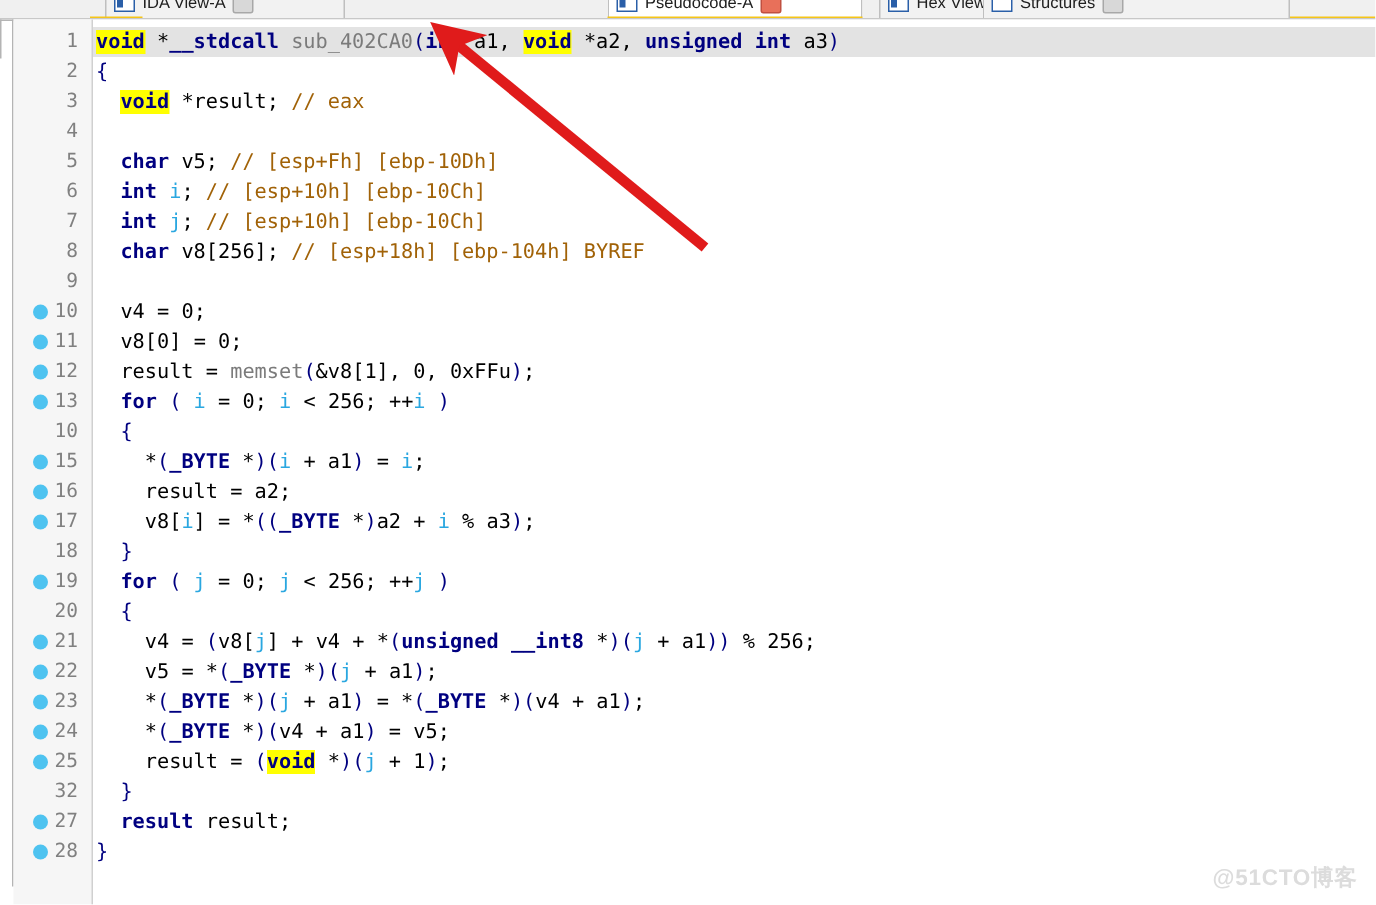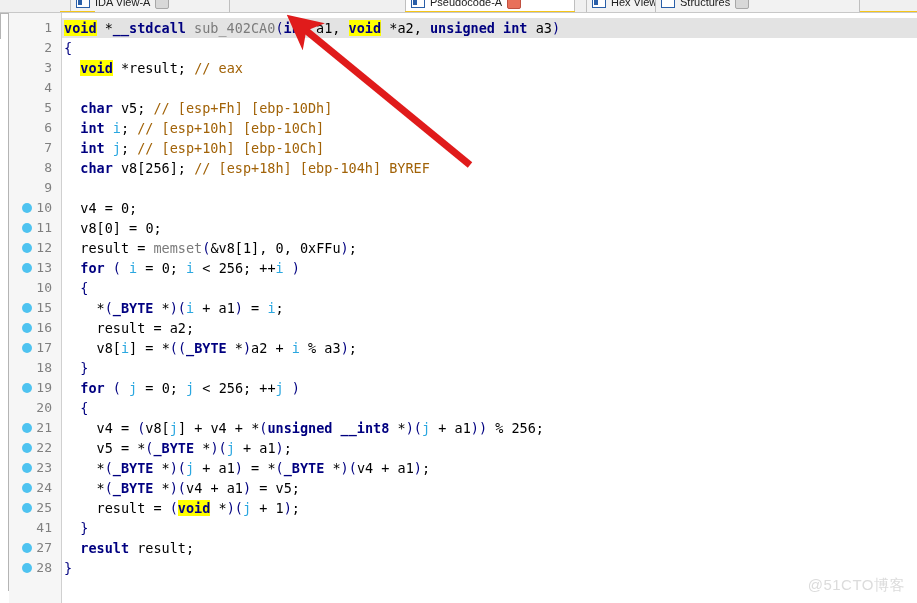--- a/index.html
+++ b/index.html
@@ -180,20 +180,21 @@
 
   
   #watermark {
     position: absolute;
     right: 12px;
     bottom: 8px;
     font-family: "Liberation Sans", sans-serif;
     font-size: 15px;
     color: #dcdcdc;
     letter-spacing: 0.5px;
+    font-weight: bold;
   }
 </style>
 </head>
 <body>
 
 <div id="tabbar">
     <div class="tab" style="left: 70px; width: 160px;">
       <span class="tab-ico"></span>
       <span class="tab-lbl">IDA View-A</span>
       <span class="tab-close"></span>
@@ -242,21 +243,21 @@
       <div class="row" style="top: 305px;"><div class="bp"></div><div class="lnum">16</div><div class="code">    <span class="var">result</span> <span class="plain">=</span> <span class="var">a2</span><span class="plain">;</span></div></div>
       <div class="row" style="top: 325px;"><div class="bp"></div><div class="lnum">17</div><div class="code">    <span class="var">v8</span><span class="plain">[</span><span class="loopv">i</span><span class="plain">]</span> <span class="plain">=</span> <span class="plain">*</span><span class="punct">(</span><span class="punct">(</span><span class="kw">_BYTE</span> <span class="plain">*</span><span class="punct">)</span><span class="var">a2</span> <span class="plain">+</span> <span class="loopv">i</span> <span class="plain">%</span> <span class="var">a3</span><span class="punct">)</span><span class="plain">;</span></div></div>
       <div class="row" style="top: 345px;"><div class="lnum">18</div><div class="code">  <span class="punct">}</span></div></div>
       <div class="row" style="top: 365px;"><div class="bp"></div><div class="lnum">19</div><div class="code">  <span class="kw">for</span> <span class="punct">(</span> <span class="loopv">j</span> <span class="plain">=</span> <span class="num">0</span><span class="plain">;</span> <span class="loopv">j</span> <span class="plain">&lt;</span> <span class="num">256</span><span class="plain">;</span> <span class="plain">+</span><span class="plain">+</span><span class="loopv">j</span> <span class="punct">)</span></div></div>
       <div class="row" style="top: 385px;"><div class="lnum">20</div><div class="code">  <span class="punct">{</span></div></div>
       <div class="row" style="top: 405px;"><div class="bp"></div><div class="lnum">21</div><div class="code">    <span class="var">v4</span> <span class="plain">=</span> <span class="punct">(</span><span class="var">v8</span><span class="plain">[</span><span class="loopv">j</span><span class="plain">]</span> <span class="plain">+</span> <span class="var">v4</span> <span class="plain">+</span> <span class="plain">*</span><span class="punct">(</span><span class="kw">unsigned</span> <span class="kw">__int8</span> <span class="plain">*</span><span class="punct">)</span><span class="punct">(</span><span class="loopv">j</span> <span class="plain">+</span> <span class="var">a1</span><span class="punct">)</span><span class="punct">)</span> <span class="plain">%</span> <span class="num">256</span><span class="plain">;</span></div></div>
       <div class="row" style="top: 425px;"><div class="bp"></div><div class="lnum">22</div><div class="code">    <span class="var">v5</span> <span class="plain">=</span> <span class="plain">*</span><span class="punct">(</span><span class="kw">_BYTE</span> <span class="plain">*</span><span class="punct">)</span><span class="punct">(</span><span class="loopv">j</span> <span class="plain">+</span> <span class="var">a1</span><span class="punct">)</span><span class="plain">;</span></div></div>
       <div class="row" style="top: 445px;"><div class="bp"></div><div class="lnum">23</div><div class="code">    <span class="plain">*</span><span class="punct">(</span><span class="kw">_BYTE</span> <span class="plain">*</span><span class="punct">)</span><span class="punct">(</span><span class="loopv">j</span> <span class="plain">+</span> <span class="var">a1</span><span class="punct">)</span> <span class="plain">=</span> <span class="plain">*</span><span class="punct">(</span><span class="kw">_BYTE</span> <span class="plain">*</span><span class="punct">)</span><span class="punct">(</span><span class="var">v4</span> <span class="plain">+</span> <span class="var">a1</span><span class="punct">)</span><span class="plain">;</span></div></div>
       <div class="row" style="top: 465px;"><div class="bp"></div><div class="lnum">24</div><div class="code">    <span class="plain">*</span><span class="punct">(</span><span class="kw">_BYTE</span> <span class="plain">*</span><span class="punct">)</span><span class="punct">(</span><span class="var">v4</span> <span class="plain">+</span> <span class="var">a1</span><span class="punct">)</span> <span class="plain">=</span> <span class="var">v5</span><span class="plain">;</span></div></div>
       <div class="row" style="top: 485px;"><div class="bp"></div><div class="lnum">25</div><div class="code">    <span class="var">result</span> <span class="plain">=</span> <span class="punct">(</span><span class="kwhl">void</span> <span class="plain">*</span><span class="punct">)</span><span class="punct">(</span><span class="loopv">j</span> <span class="plain">+</span> <span class="num">1</span><span class="punct">)</span><span class="plain">;</span></div></div>
-      <div class="row" style="top: 505px;"><div class="lnum">41</div><div class="code">  <span class="punct">}</span></div></div>
+      <div class="row" style="top: 505px;"><div class="lnum">32</div><div class="code">  <span class="punct">}</span></div></div>
       <div class="row" style="top: 525px; padding-left: 12px;"><div class="bp"></div><div class="lnum">27</div><div class="code">  <span class="kw">result</span> <span class="var">result</span><span class="plain">;</span></div></div>
       <div class="row" style="top: 545px; padding-left: 46px;"><div class="bp"></div><div class="lnum">28</div><div class="code"><span class="punct">}</span></div></div>
     </div>
 </div>
 
 <svg id="arrow" viewBox="0 0 917 603">
   <defs>
     <marker id="ah" markerWidth="5" markerHeight="5" refX="2.0" refY="2.5" orient="auto" markerUnits="strokeWidth">
       <path d="M0,0 L5,2.5 L0,5 L1.4,2.5 z" fill="#e01b1b"></path>
     </marker>

